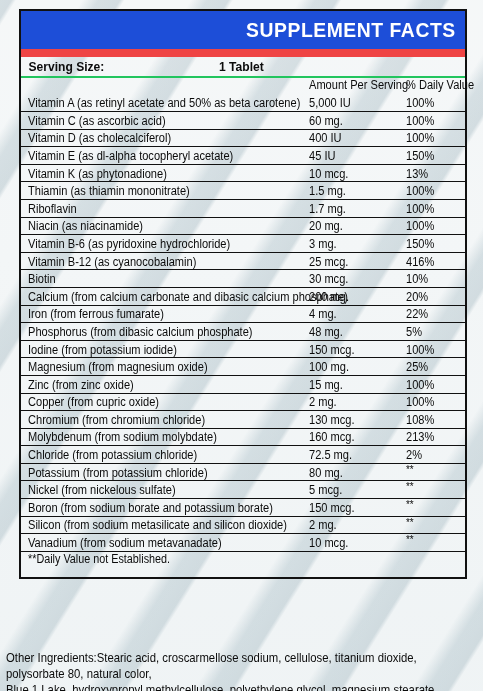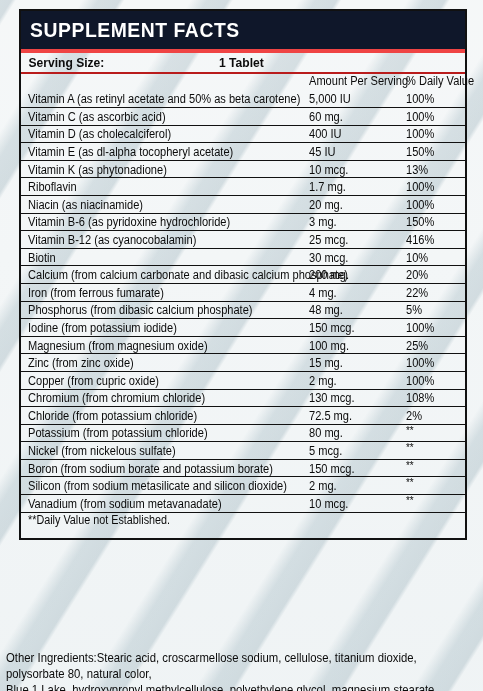--- a/index.html
+++ b/index.html
@@ -49,41 +49,41 @@
     position: absolute;
     left: 19px;
     top: 9px;
     width: 448px;
     border: 2px solid #111;
     box-sizing: border-box;
     background: transparent;
   }
 
   .title-bar {
-    background: #0f172a;
+    background: #1d4ed8;
     height: 38px;
     display: flex;
     align-items: center;
-    justify-content: flex-start;
-    border-bottom: 4px solid #ef4444;
+    justify-content: flex-end;
+    border-bottom: 8px solid #ef4444;
   }
   .title-bar .title-text {
     color: #ffffff;
     font-size: 21px;
     font-weight: bold;
     letter-spacing: 0.6px;
     transform: scaleX(0.92);
     white-space: nowrap;
   }
 
   .serving-row {
     height: 19px;
     display: flex;
     align-items: center;
-    border-bottom: 2px solid #b91c1c;
+    border-bottom: 2px solid #22c55e;
     background: rgba(255,255,255,0.06);
   }
   .serving-label {
     font-size: 13px;
     font-weight: bold;
     color: #0c0c0c;
     padding-left: 8px;
     transform: scaleX(0.93);
     transform-origin: left center;
     white-space: nowrap;
@@ -286,20 +286,31 @@
             </td>
             <td>
               <span class="cell-inner amt">10 mcg.</span>
             </td>
             <td>
               <span class="cell-inner dv">13%</span>
             </td>
           </tr>
         <tr class="data-row">
             <td>
+              <span class="cell-inner">Thiamin (as thiamin mononitrate)</span>
+            </td>
+            <td>
+              <span class="cell-inner amt">1.5 mg.</span>
+            </td>
+            <td>
+              <span class="cell-inner dv">100%</span>
+            </td>
+          </tr>
+        <tr class="data-row">
+            <td>
               <span class="cell-inner">Riboflavin</span>
             </td>
             <td>
               <span class="cell-inner amt">1.7 mg.</span>
             </td>
             <td>
               <span class="cell-inner dv">100%</span>
             </td>
           </tr>
         <tr class="data-row">
@@ -425,20 +436,31 @@
           </tr>
         <tr class="data-row">
             <td>
               <span class="cell-inner">Chromium (from chromium chloride)</span>
             </td>
             <td>
               <span class="cell-inner amt">130 mcg.</span>
             </td>
             <td>
               <span class="cell-inner dv">108%</span>
+            </td>
+          </tr>
+        <tr class="data-row">
+            <td>
+              <span class="cell-inner">Molybdenum (from sodium molybdate)</span>
+            </td>
+            <td>
+              <span class="cell-inner amt">160 mcg.</span>
+            </td>
+            <td>
+              <span class="cell-inner dv">213%</span>
             </td>
           </tr>
         <tr class="data-row">
             <td>
               <span class="cell-inner">Chloride (from potassium chloride)</span>
             </td>
             <td>
               <span class="cell-inner amt">72.5 mg.</span>
             </td>
             <td>

